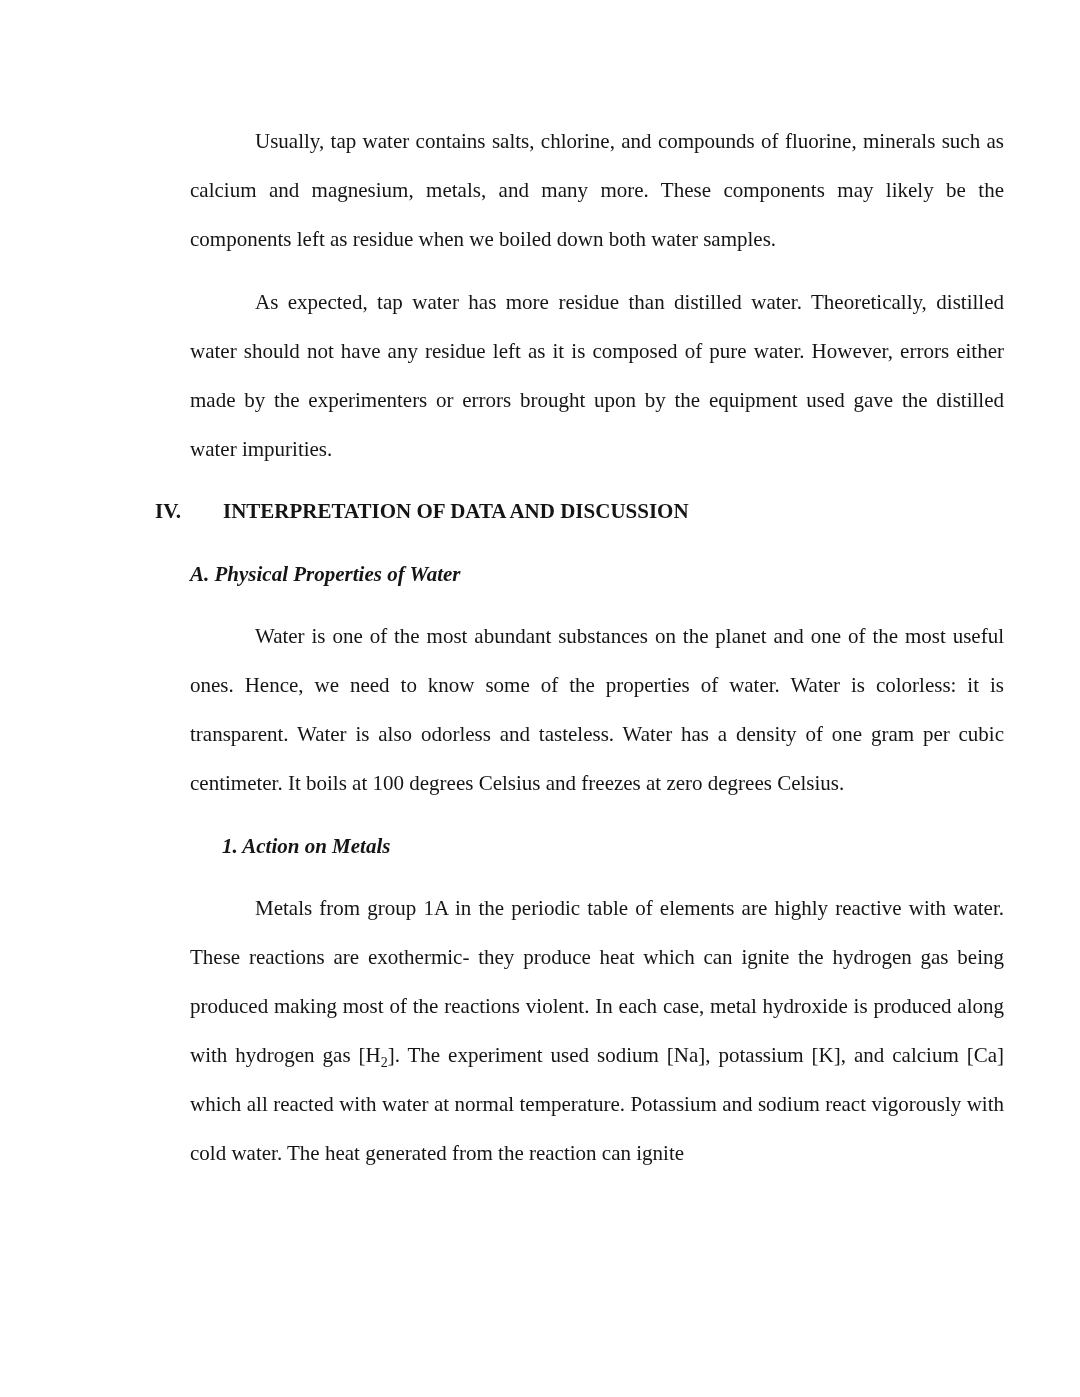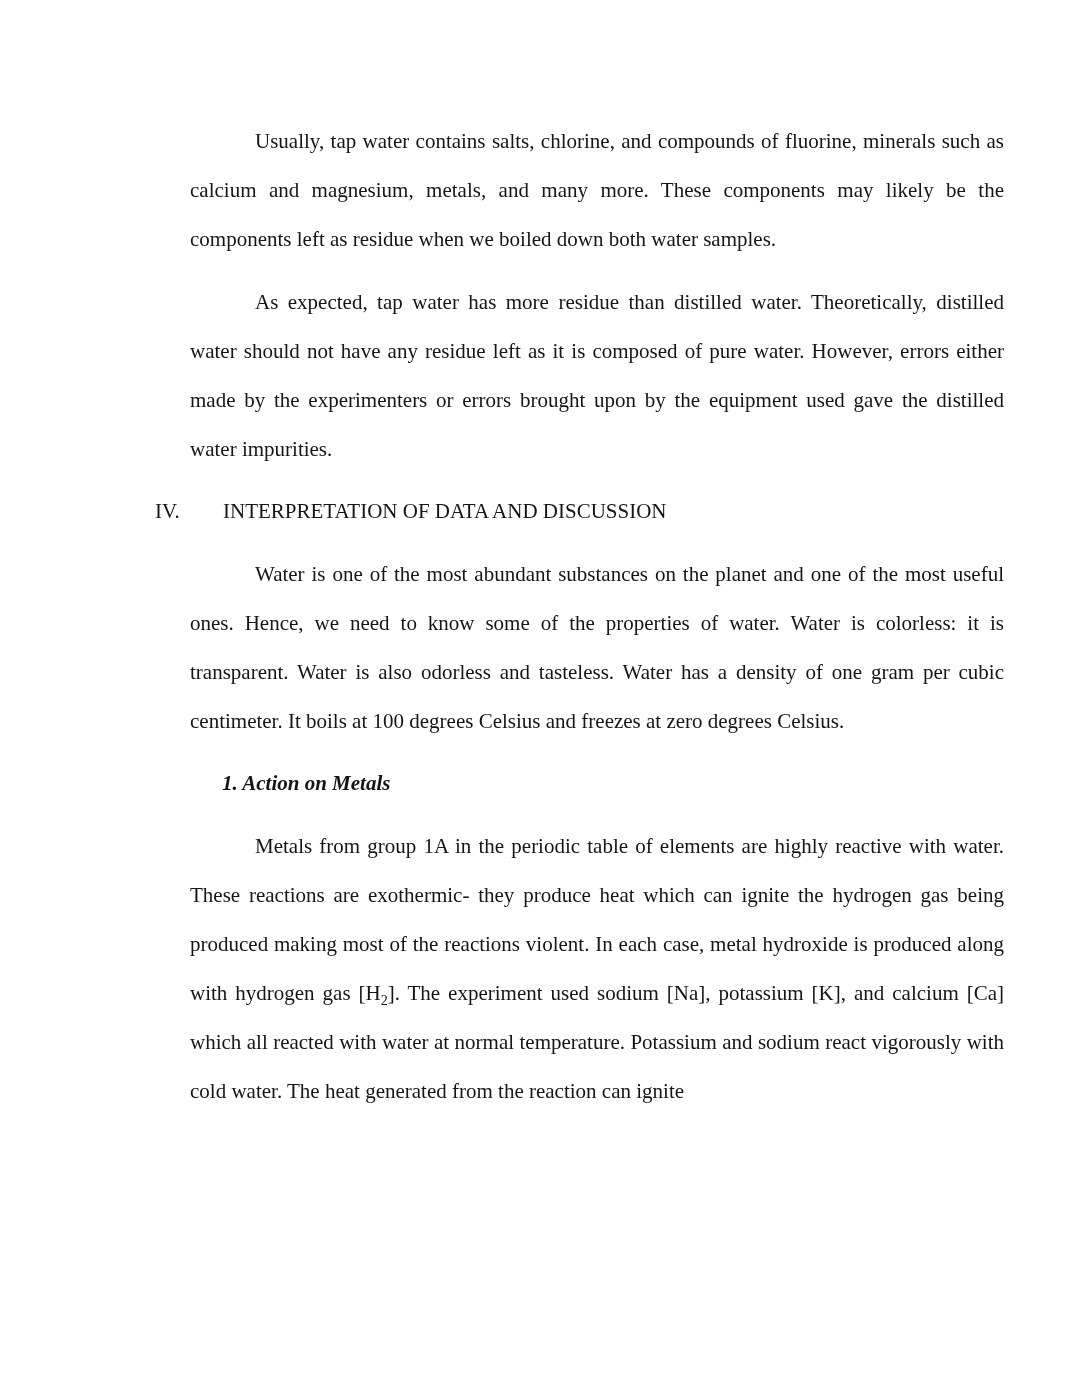--- a/index.html
+++ b/index.html
@@ -21,21 +21,21 @@
   }
   .para {
     margin: 0 0 13.5px 0;
     line-height: 49px;
     text-align: justify;
     text-indent: 65px;
   }
   .heading-main {
     margin: 0 0 13.5px -35px;
     line-height: 49px;
-    font-weight: normal;
+    font-weight: bold;
     text-align: left;
   }
   .heading-main .h-num {
     display: inline-block;
     width: 68px;
   }
   .heading-sub {
     margin: 0 0 13.5px 0;
     line-height: 49px;
     font-weight: bold;
@@ -61,20 +61,21 @@
 <div class="page">
 
   <p class="para">Usually, tap water contains salts, chlorine, and compounds of fluorine, minerals such as calcium and magnesium, metals, and many more. These components may likely be the components left as residue when we boiled down both water samples.</p>
 
   <p class="para">As expected, tap water has more residue than distilled water. Theoretically, distilled water should not have any residue left as it is composed of pure water. However, errors either made by the experimenters or errors brought upon by the equipment used gave the distilled water impurities.</p>
 
   <div class="heading-main">
     <span class="h-num">IV.</span><span>INTERPRETATION OF DATA AND DISCUSSION</span>
   </div>
 
+  <div class="heading-sub">A. Physical Properties of Water</div>
 
   <p class="para">Water is one of the most abundant substances on the planet and one of the most useful ones. Hence, we need to know some of the properties of water. Water is colorless: it is transparent. Water is also odorless and tasteless. Water has a density of one gram per cubic centimeter. It boils at 100 degrees Celsius and freezes at zero degrees Celsius.</p>
 
 
   <div class="heading-sub2">1. Action on Metals</div>
 
   <p class="para"><span>Metals from group 1A in the periodic table of elements are highly reactive with water. These reactions are exothermic- they produce heat which can ignite the hydrogen gas being produced making most of the reactions violent. In each case, metal hydroxide is produced along with hydrogen gas [H</span><span class="subscript">2</span><span>]. The experiment used sodium [Na], potassium [K], and calcium [Ca] which all reacted with water at normal temperature. Potassium and sodium react vigorously with cold water. The heat generated from the reaction can ignite</span></p>
 
 </div>
 

